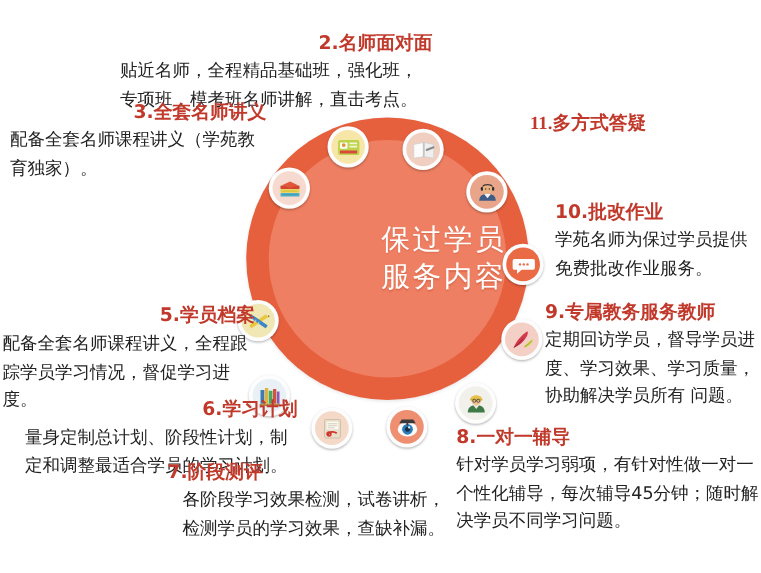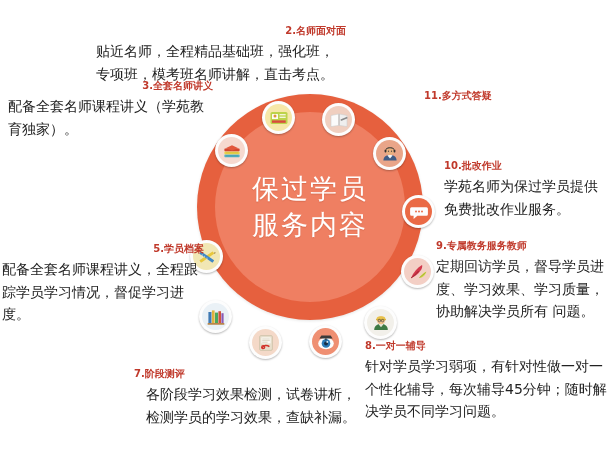--- a/index.html
+++ b/index.html
@@ -18,23 +18,23 @@
     background:#e6603e;
     box-shadow:0 1px 3px rgba(0,0,0,.10);
   }
   .ring-inner{
     position:absolute;left:215px;top:112px;width:190px;height:190px;
     border-radius:50%;
     background:#ef7f62;
   }
   .ring-title{
     position:absolute;left:215px;top:112px;width:190px;height:190px;
-    display:flex;flex-direction:column;align-items:center;justify-content:center;
+    display:flex;flex-direction:column;align-items:flex-end;justify-content:center;
     color:#ffffff;letter-spacing:2px;line-height:1.32;
-    font-size:27px;text-align:center;
+    font-size:23px;text-align:center;
     text-shadow:0 1px 1px rgba(160,50,25,.25);
   }
   .ring-title span{display:block;white-space:nowrap;}
 
   
   .bubble{
     position:absolute;width:33px;height:33px;border-radius:50%;
     background:#fdfdfd;
     box-shadow:0 1px 2px rgba(0,0,0,.28);
     display:flex;align-items:center;justify-content:center;
@@ -43,21 +43,21 @@
   }
   .bubble .glyph{
     width:27px;height:27px;border-radius:50%;
     display:flex;align-items:center;justify-content:center;
     font-size:14px;line-height:1;overflow:hidden;
   }
 
   
   .block{position:absolute;}
   .head{
-    color:#c0392b;font-size:10px;font-weight:bold;
+    color:#c0392b;font-size:15px;font-weight:bold;
     white-space:nowrap;margin:0 0 3px 0;line-height:1.2;
   }
   .body{
     color:#222222;font-size:14px;line-height:1.62;margin:0;
   }
   .ta-r .head{text-align:right;}
   .ta-r .body{text-align:left;}
   .ta-l .head{text-align:left;}
   .ta-c .head{text-align:center;}
   .ta-c .body{text-align:right;}
@@ -221,40 +221,44 @@
     <p class="head">2.名师面对面</p>
     <p class="body">贴近名师，全程精品基础班，强化班，专项班，模考班名师讲解，直击考点。</p>
   </div>
 
 
   <div class="block ta-r" style="left:8px;top:80px;width:205px;">
     <p class="head">3.全套名师讲义</p>
     <p class="body">配备全套名师课程讲义（学苑教育独家）。</p>
   </div>
 
-  <div class="block ta-l" style="left:424px;top:90px;width:180px;">
+  <div class="block ta-l" style="left:424px;top:90px;width:180px;font-family:Liberation Serif, serif;">
     <p class="head">11.多方式答疑</p>
   </div>
 
 
   <div class="block ta-l" style="left:444px;top:160px;width:162px;">
     <p class="head">10.批改作业</p>
     <p class="body">学苑名师为保过学员提供免费批改作业服务。</p>
   </div>
 
   <div class="block ta-r" style="left:2px;top:243px;width:202px;">
     <p class="head">5.学员档案</p>
     <p class="body">配备全套名师课程讲义，全程跟踪学员学习情况，督促学习进度。</p>
   </div>
 
   <div class="block ta-l" style="left:436px;top:240px;width:172px;">
     <p class="head">9.专属教务服务教师</p>
     <p class="body">定期回访学员，督导学员进度、学习效果、学习质量，协助解决学员所有 问题。</p>
   </div>
 
+  <div class="block ta-r" style="left:20px;top:318px;width:218px;">
+    <p class="head">6.学习计划</p>
+    <p class="body">量身定制总计划、阶段性计划，制定和调整最适合学员的学习计划。</p>
+  </div>
 
   <div class="block ta-l" style="left:365px;top:340px;width:242px;">
     <p class="head">8.一对一辅导</p>
     <p class="body">针对学员学习弱项，有针对性做一对一个性化辅导，每次辅导45分钟；随时解决学员不同学习问题。</p>
   </div>
 
   <div class="block ta-c" style="left:134px;top:368px;width:222px;">
     <p class="head" style="text-align:left;">7.阶段测评</p>
     <p class="body">各阶段学习效果检测，试卷讲析，检测学员的学习效果，查缺补漏。</p>
   </div>

